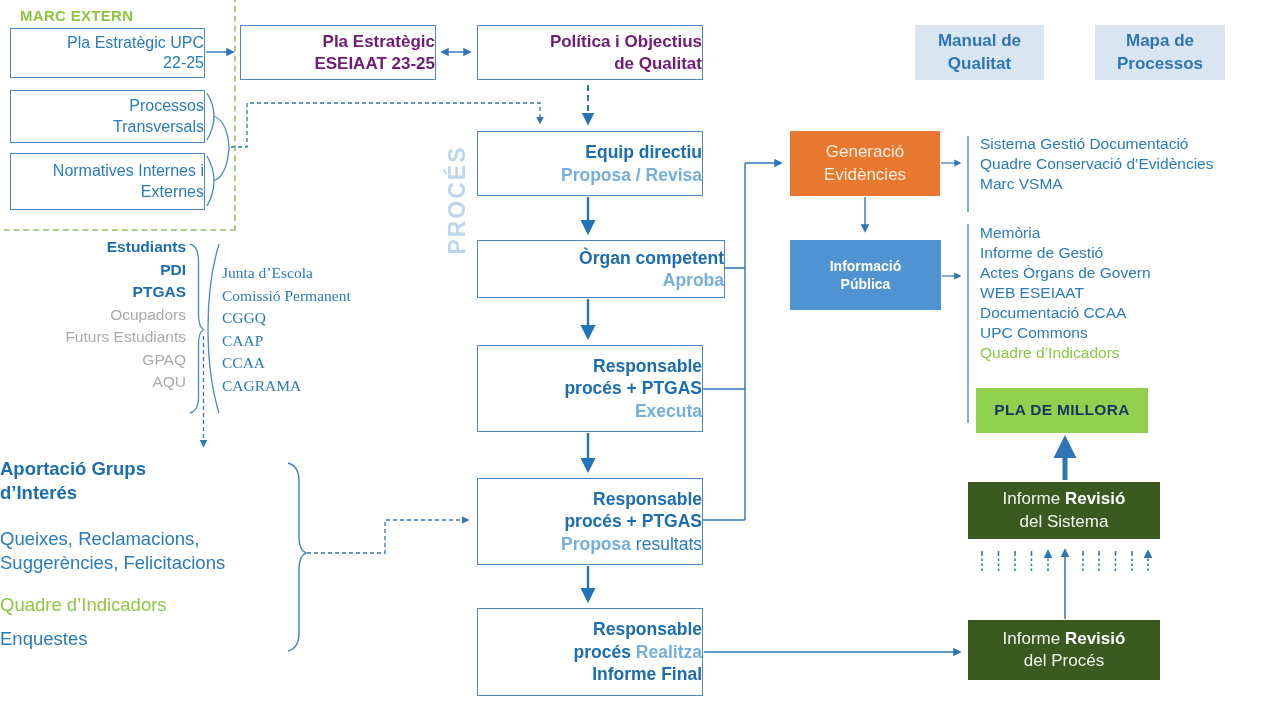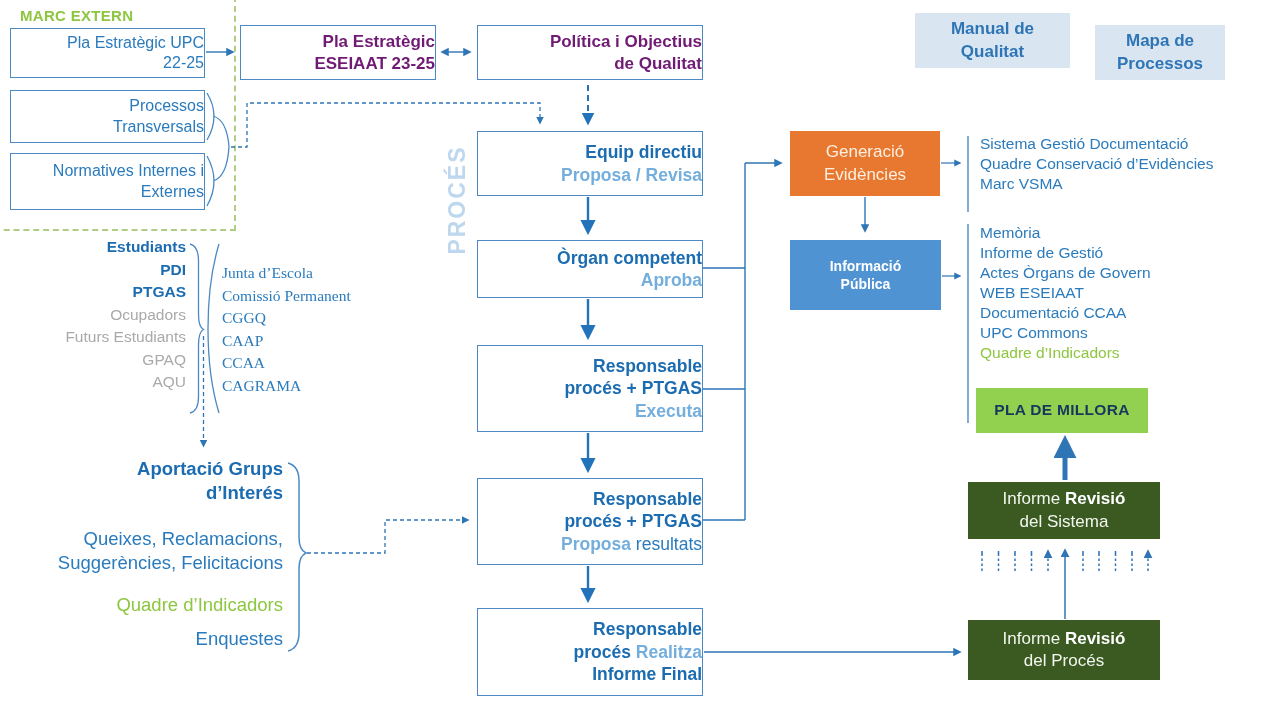--- a/index.html
+++ b/index.html
@@ -31,21 +31,21 @@
        transform:rotate(-90deg);color:#bdd7ee;font-weight:bold;font-size:23px;letter-spacing:2px;}
 
   .rlist{position:absolute;font-size:15.5px;line-height:20px;color:#2a7bbd;}
   .rlist .green{color:#8dc63f;}
 
   .stake{position:absolute;left:0;top:236px;width:186px;text-align:right;font-size:15.5px;line-height:22.5px;}
   .stake .p{color:#1b6cb1;font-weight:bold;}
   .stake .s{color:#a9a9a9;}
   .organs{position:absolute;left:222px;top:262px;font-size:15.5px;line-height:22.5px;color:#2a7bbd;font-family:Liberation Serif, serif;}
 
-  .ap{position:absolute;width:283px;text-align:right;font-size:18.5px;color:#2a7bbd;line-height:1.2;}
+  .ap{position:absolute;width:283px;text-align:left;font-size:18.5px;color:#2a7bbd;line-height:1.2;}
   .ap.bold{color:#1b6cb1;font-weight:bold;}
   .ap.green{color:#8dc63f;}
 </style>
 </head>
 <body>
 
 <div id="stage">
 
   <div class="frame" style="left:-16px;top:-14px;width:248px;height:241px;"></div>
   <div class="label-green" style="left:20px;top:7px;">MARC EXTERN</div>
@@ -118,36 +118,36 @@
   </div>
 
   <div class="box" style="left:240px;top:25px;width:196px;height:55px;">
     <div class="t-bold">Pla Estratègic</div>
     <div class="t-bold">ESEIAAT 23-25</div>
   </div>
   <div class="box" style="left:477px;top:25px;width:226px;height:55px;">
     <div class="t-bold">Política i Objectius</div>
     <div class="t-bold">de Qualitat</div>
   </div>
-  <div class="fillbox lightblue" style="left:915px;top:13px;width:155px;height:55px;">
+  <div class="fillbox lightblue" style="left:915px;top:25px;width:129px;height:55px;">
     <div>Manual de</div>
     <div>Qualitat</div>
   </div>
   <div class="fillbox lightblue" style="left:1095px;top:25px;width:130px;height:55px;">
     <div>Mapa de</div>
     <div>Processos</div>
   </div>
 
   <div class="proces-label">PROCÉS</div>
 
   <div class="box" style="left:477px;top:131px;width:226px;height:65px;">
     <div class="t-head">Equip directiu</div>
     <div class="t-action">Proposa / Revisa</div>
   </div>
-  <div class="box" style="left:477px;top:240px;width:226px;height:58px;">
+  <div class="box" style="left:477px;top:240px;width:248px;height:58px;">
     <div class="t-head">Òrgan competent</div>
     <div class="t-action">Aproba</div>
   </div>
   <div class="box" style="left:477px;top:345px;width:226px;height:87px;">
     <div class="t-head">Responsable</div>
     <div class="t-head">procés + PTGAS</div>
     <div class="t-action">Executa</div>
   </div>
   <div class="box" style="left:477px;top:478px;width:226px;height:87px;">
     <div class="t-head">Responsable</div>

